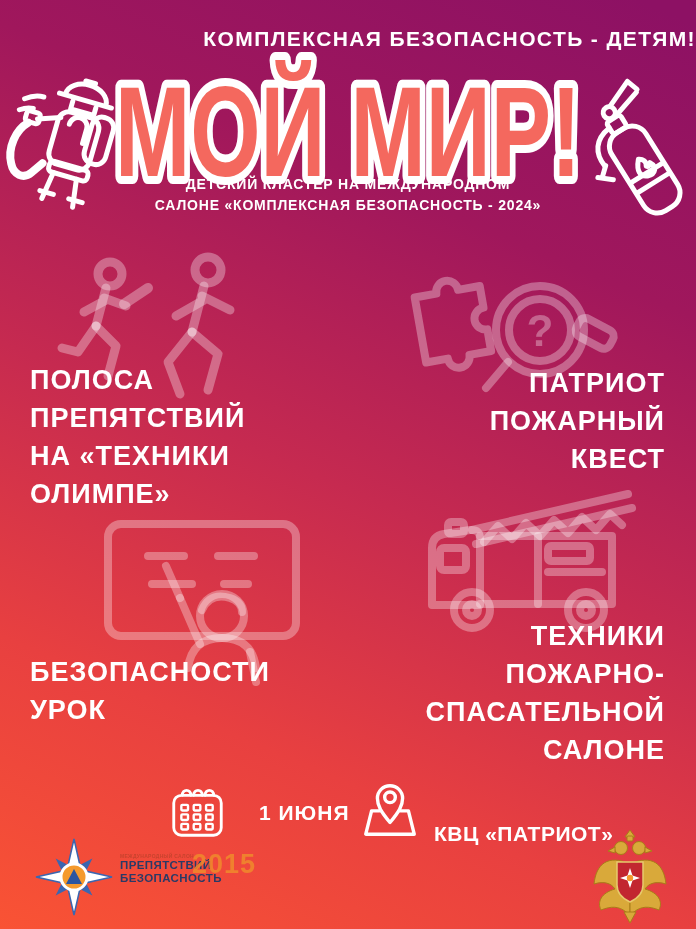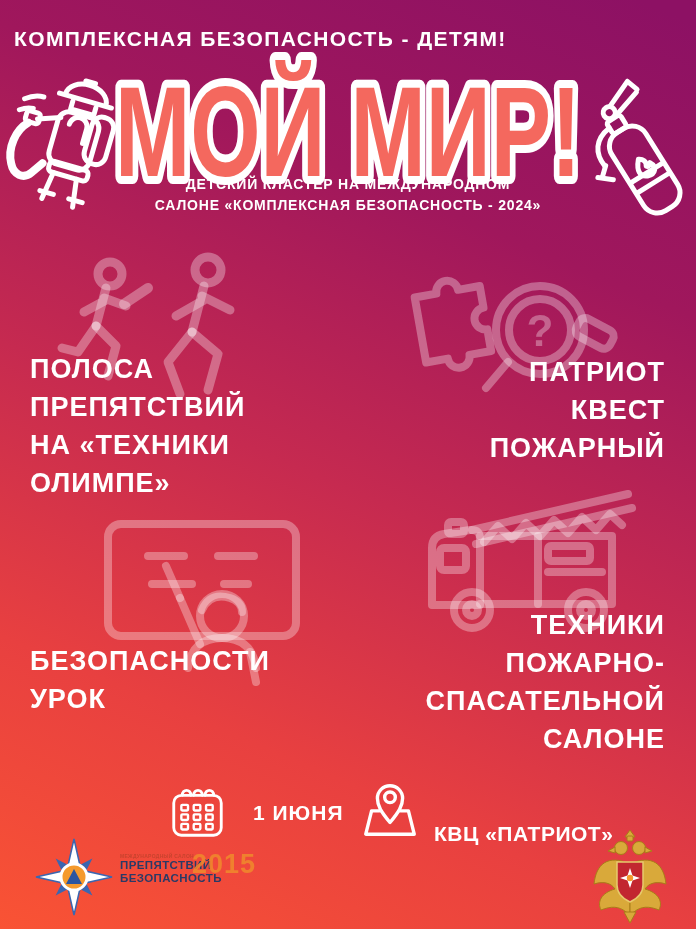--- a/index.html
+++ b/index.html
@@ -3,46 +3,46 @@
 <meta charset="utf-8">
 <style>
   html,body { margin:0; padding:0; }
   .poster {
     position:relative; width:696px; height:929px; overflow:hidden;
     background: linear-gradient(203deg, #8d1164 2%, #a0175c 26%, #c62a50 52%, #e84040 76%, #f95334 100%);
     font-family:"Liberation Sans", sans-serif; color:#fff;
   }
   .abs { position:absolute; }
   .hdr {
-    top:27px; left:0; right:0; text-align:left;
+    top:27px; left:0; right:0; text-align:right;
     font-size:21px; font-weight:bold; letter-spacing:1.4px;padding-left:14px;
   }
   .title-svg { top:38px; left:50%; transform:translateX(-50%); width:520px; height:158px; }
   .title-txt {
     font-family:"Liberation Sans", sans-serif; font-weight:bold;
   }
   .subtitle {
     top:174px; left:0; right:0; text-align:center;
     font-size:14px; font-weight:bold; line-height:21px; letter-spacing:0.8px;
   }
-  .act-text { font-size:27px; font-weight:bold; line-height:38px; letter-spacing:1px; }
+  .act-text { font-size:27px; font-weight:bold; line-height:38px; letter-spacing:1px;margin-top:11px; }
   .t-left  { text-align:left; }
   .t-right { text-align:right; }
   .act1-icon { left:56px;  top:248px; width:214px; height:178px; }
   .act1-text { left:30px;  top:350px; }
   .act2-icon { left:400px; top:246px; width:208px; height:166px; }
   .act2-text { right:31px; top:353px; }
   .act3-icon { left:100px; top:516px; width:204px; height:182px; }
   .act3-text { left:30px;  top:642px; }
   .act4-icon { left:416px; top:470px; width:234px; height:184px; }
   .act4-text { right:31px; top:606px; }
   .ff-icon   { left:4px;   top:74px;  width:132px; height:200px; }
   .ext-icon  { left:580px; top:74px;  width:118px; height:184px; }
   .cal-icon  { left:169px; top:783px; width:57px;  height:57px; }
-  .date-lbl  { left:253px; top:801px; font-size:21px; font-weight:bold; letter-spacing:1px; }
+  .date-lbl  { left:259px; top:801px; font-size:21px; font-weight:bold; letter-spacing:1px; }
   .pin-icon  { left:358px; top:776px; width:64px;  height:64px; }
   .venue-lbl { left:434px; top:801px; font-size:21px; font-weight:bold; letter-spacing:0.5px;margin-top:21px; }
   .kb-logo   { left:34px;  top:837px; width:230px; height:82px; }
   .kb-star   { position:absolute; left:0; top:0; width:80px; height:80px; }
   .kb-text   { position:absolute; left:86px; top:16px; width:144px; }
   .kb-tag    { font-size:5px; font-weight:bold; color:#c8432e; letter-spacing:0.3px; }
   .kb-l1, .kb-l2 { font-size:11.5px; font-weight:bold; color:#2b3a66; letter-spacing:0.4px; line-height:13px; }
   .kb-year   { position:absolute; left:158px; top:12px; font-size:27px; font-weight:bold; color:#f08a2c; opacity:0.85; letter-spacing:1px; }
   .mchs      { left:588px; top:830px; width:84px; height:94px; }
   svg { display:block; overflow:visible; }
@@ -128,22 +128,22 @@
       <circle cx="140" cy="84" r="31"></circle>
       <path d="M108 116 L86 142"></path>
       <g transform="rotate(28 192 86)">
         <rect x="176" y="76" width="38" height="20" rx="7"></rect>
       </g>
     </g>
     <text x="140" y="100" text-anchor="middle" font-size="44" font-weight="bold" fill="rgba(255,255,255,0.32)" font-family="Liberation Sans, sans-serif">?</text>
   </svg>
   <div class="abs act-text t-right act2-text">
     <div>ПАТРИОТ</div>
+    <div>ПОЖАРНЫЙ</div>
     <div>КВЕСТ</div>
-    <div>ПОЖАРНЫЙ</div>
   </div>
 
   <svg class="abs act3-icon" viewBox="0 0 204 182">
     <g fill="none" stroke="rgba(255,255,255,0.32)" stroke-width="8" stroke-linecap="round" stroke-linejoin="round">
       <rect x="8" y="8" width="188" height="112" rx="13"></rect>
       <path d="M48 40 H84 M118 40 H154"></path>
       <path d="M52 68 H92 M124 68 H148"></path>
       <circle cx="122" cy="100" r="22"></circle>
       <path d="M102 94 Q110 76 130 82 Q142 86 142 96"></path>
       <path d="M88 152 Q92 122 122 122 Q152 122 156 152"></path>

